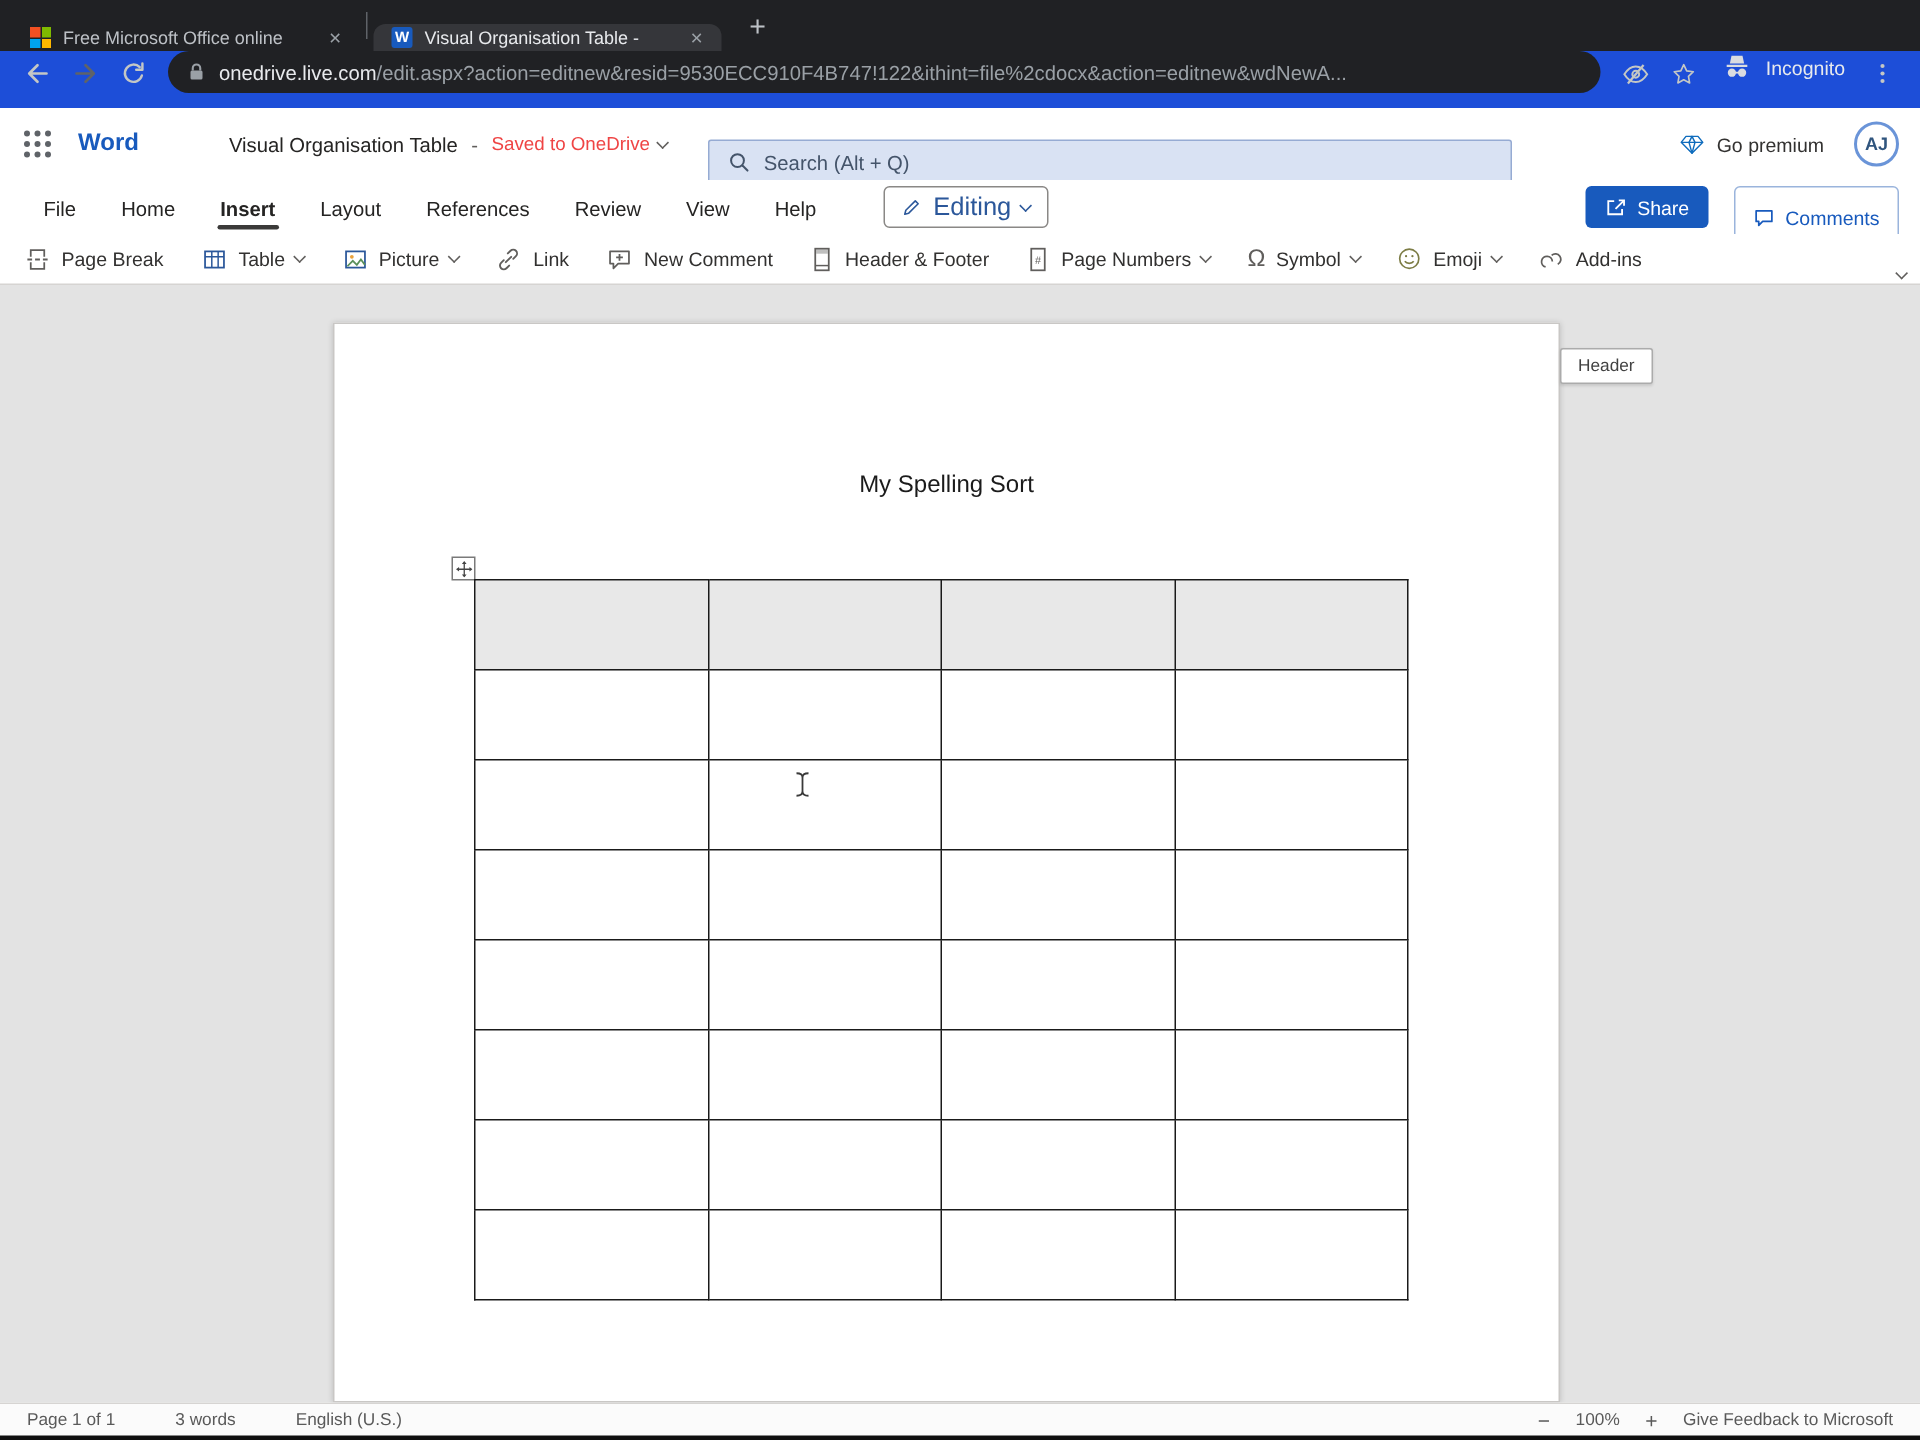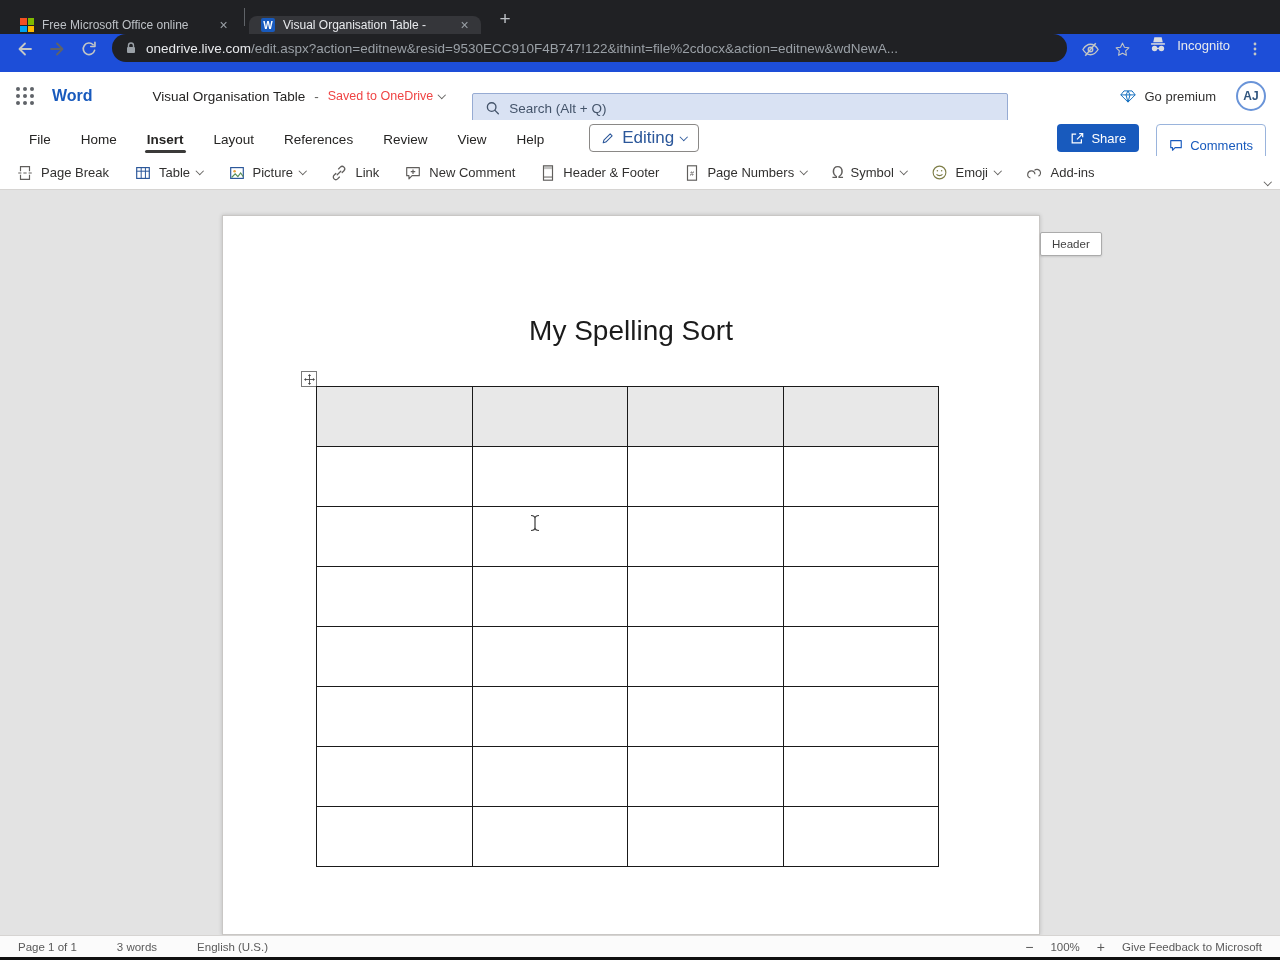--- a/index.html
+++ b/index.html
@@ -57,21 +57,21 @@
   .tool-icon { display:flex; align-items:center; }
   .chev { width:5.5px; height:5.5px; border-right:1.4px solid #605e5c; border-bottom:1.4px solid #605e5c; transform:rotate(45deg); display:inline-block; margin-top:-3px; }
   .chev.blue { border-color:#2b579a; }
   .collapse-chev { position:absolute; right:10px; bottom:5px; }
   .omega { font-size:16px; color:#605e5c; line-height:1; }
 
   
   .canvas { height:745px; background:#e3e3e3; position:relative; overflow:hidden; }
   .page { position:absolute; left:222px; top:25px; width:818px; height:720px; background:#fff; border:1px solid #c9c7c5; box-shadow:0 0 4px rgba(0,0,0,.18); }
   .header-tag { position:absolute; left:1040px; top:42px; background:#fff; border:1px solid #ababab; font-size:11.5px; color:#424242; padding:5px 11px; border-radius:2px; box-shadow:0 1px 2px rgba(0,0,0,.12); }
-  .doc-heading { margin-top:99px; text-align:center; font-size:28px; color:#1b1b1b; }
+  .doc-heading { margin-top:99px; text-align:center; font-size:16px; color:#1b1b1b; }
   .doc-table { position:absolute; left:93px; top:170px; border-collapse:collapse; table-layout:fixed; width:623px; }
   .doc-table td { border:1px solid #1a1a1a; height:60px; }
   .doc-table tr:first-child td { background:#e8e8e8; }
   .table-handle { position:absolute; left:78px; top:155px; width:16px; height:16px; background:#fff; border:1px solid #7a7a7a; display:flex; align-items:center; justify-content:center; }
   .ibeam { position:absolute; left:306px; top:298px; }
 
   
   .status-bar { height:22px; background:#fbfbfb; border-top:1px solid #d6d4d2; display:flex; align-items:center; font-size:11.5px; color:#5a5a5a; padding:0 18px; gap:40px; }
   .status-right { margin-left:auto; display:flex; align-items:center; gap:17px; }
   .zoom-btn { font-size:14px; color:#5a5a5a; line-height:1; }

